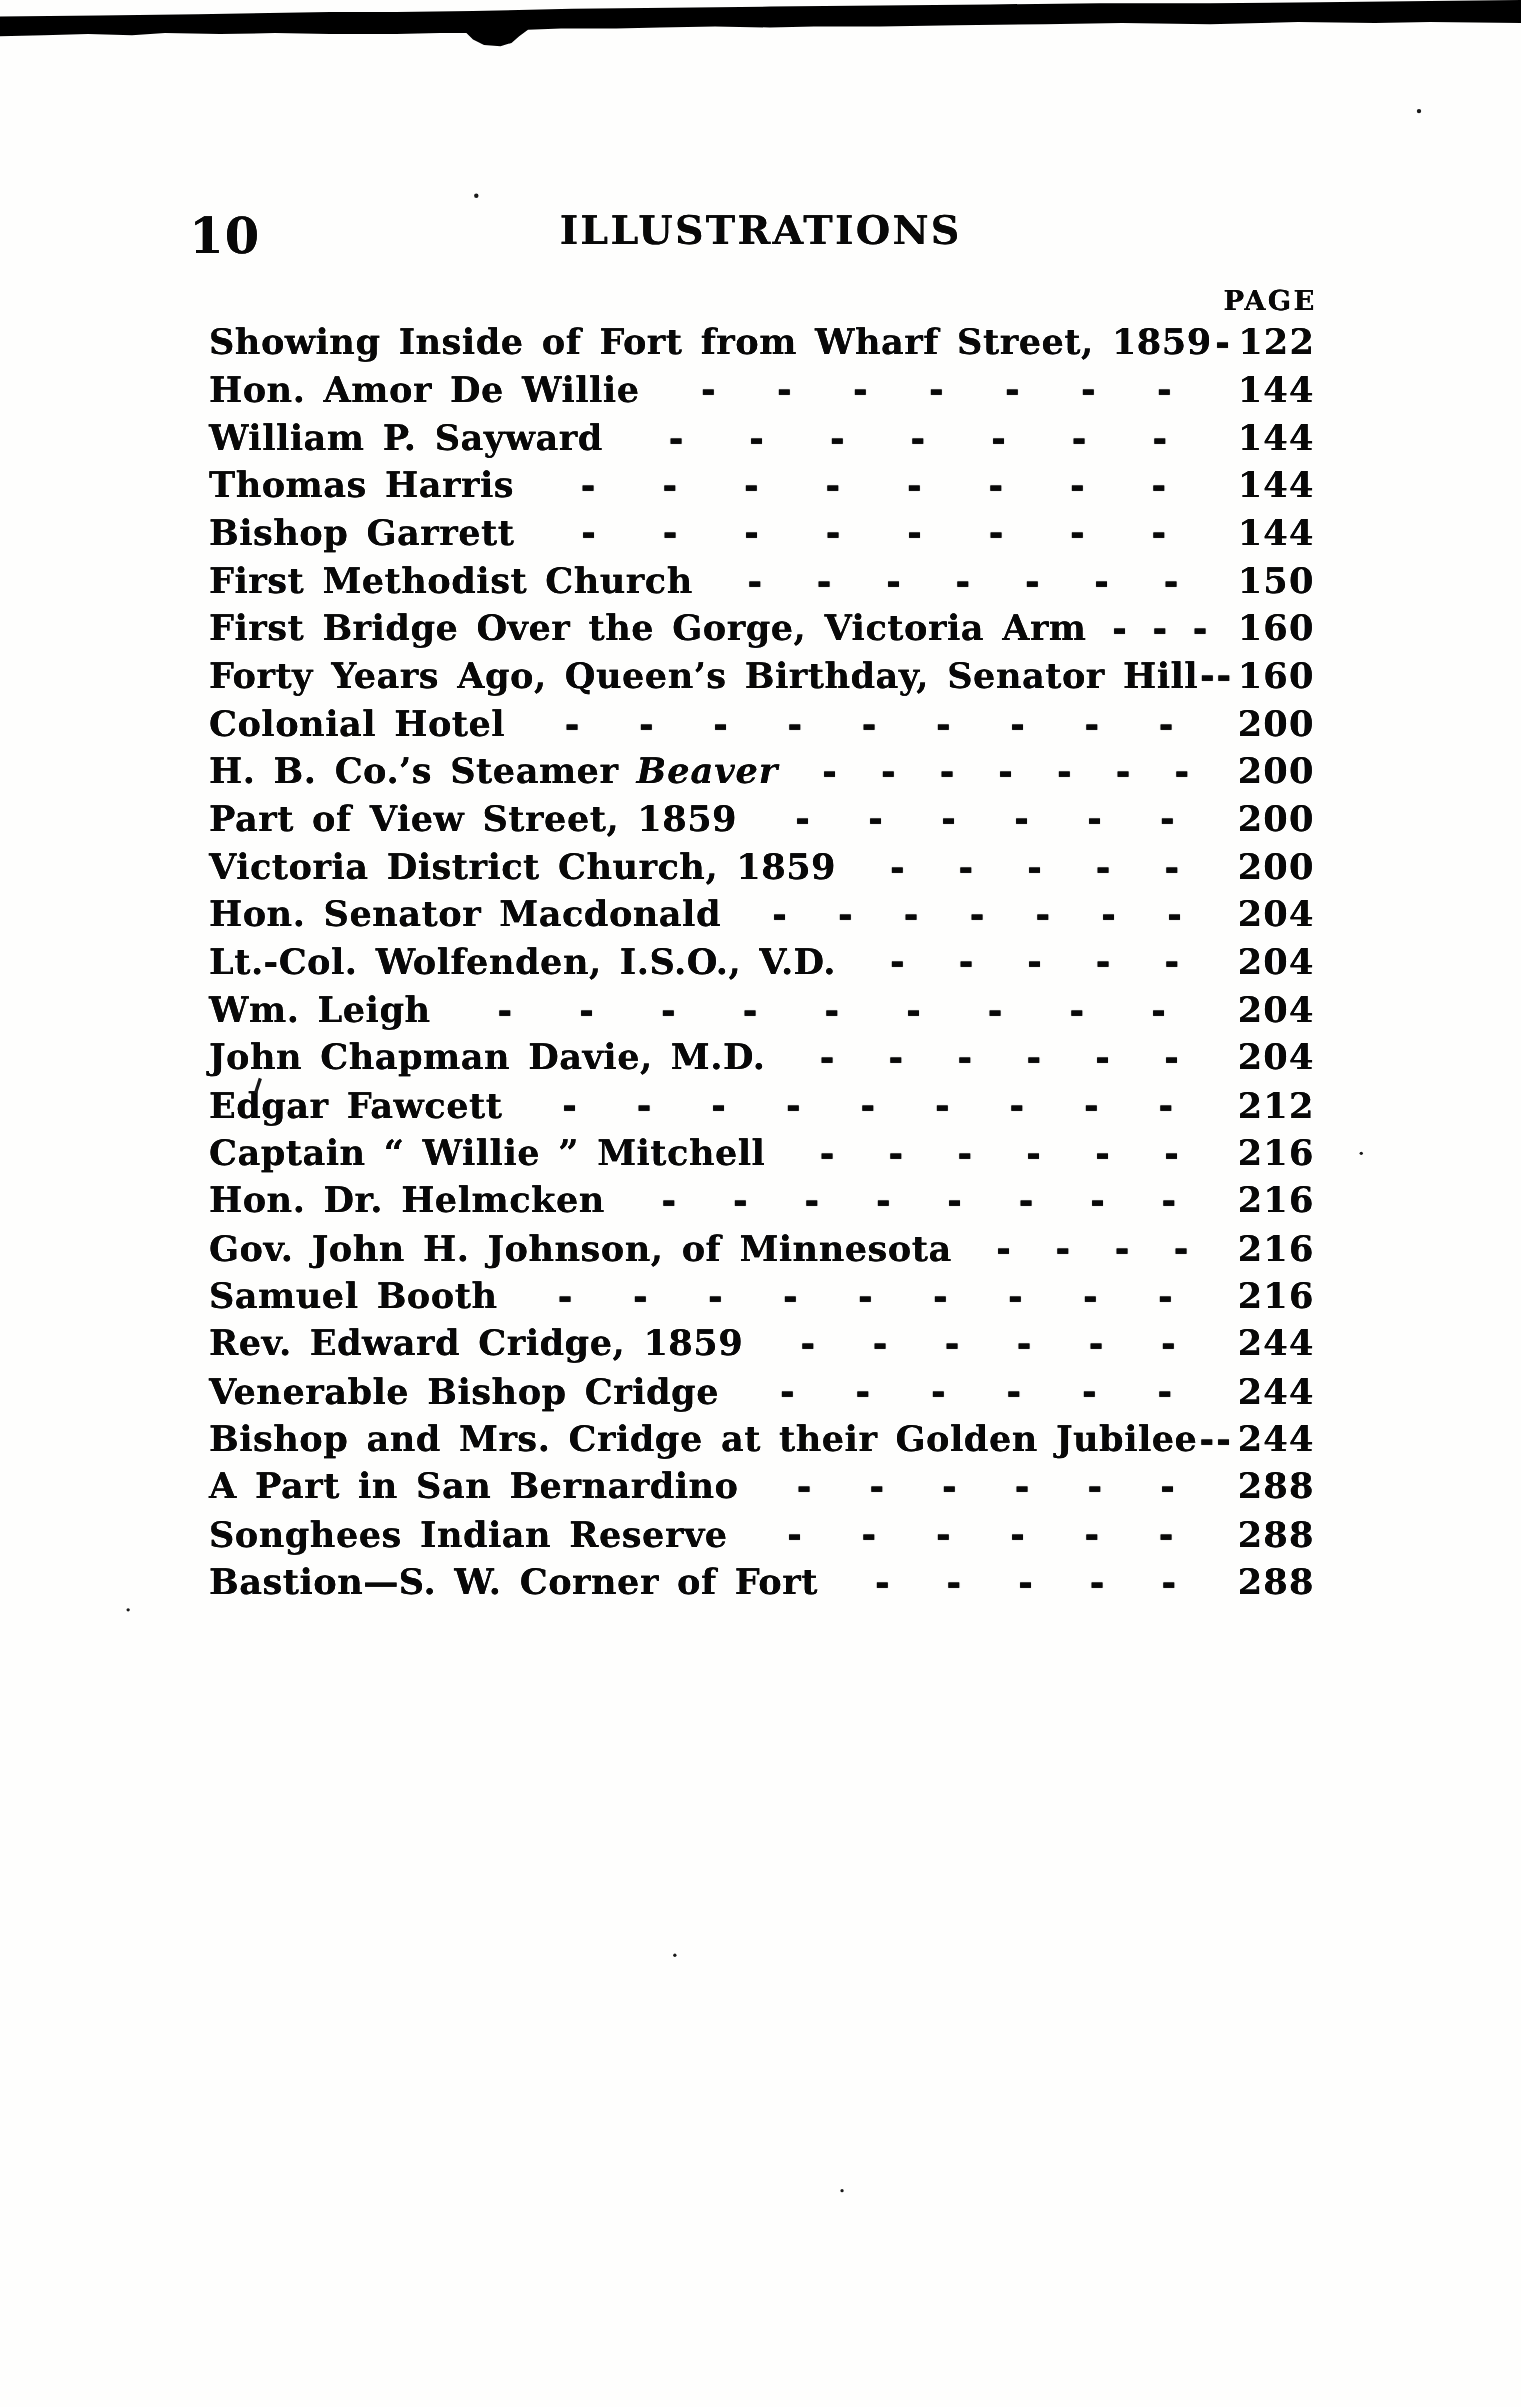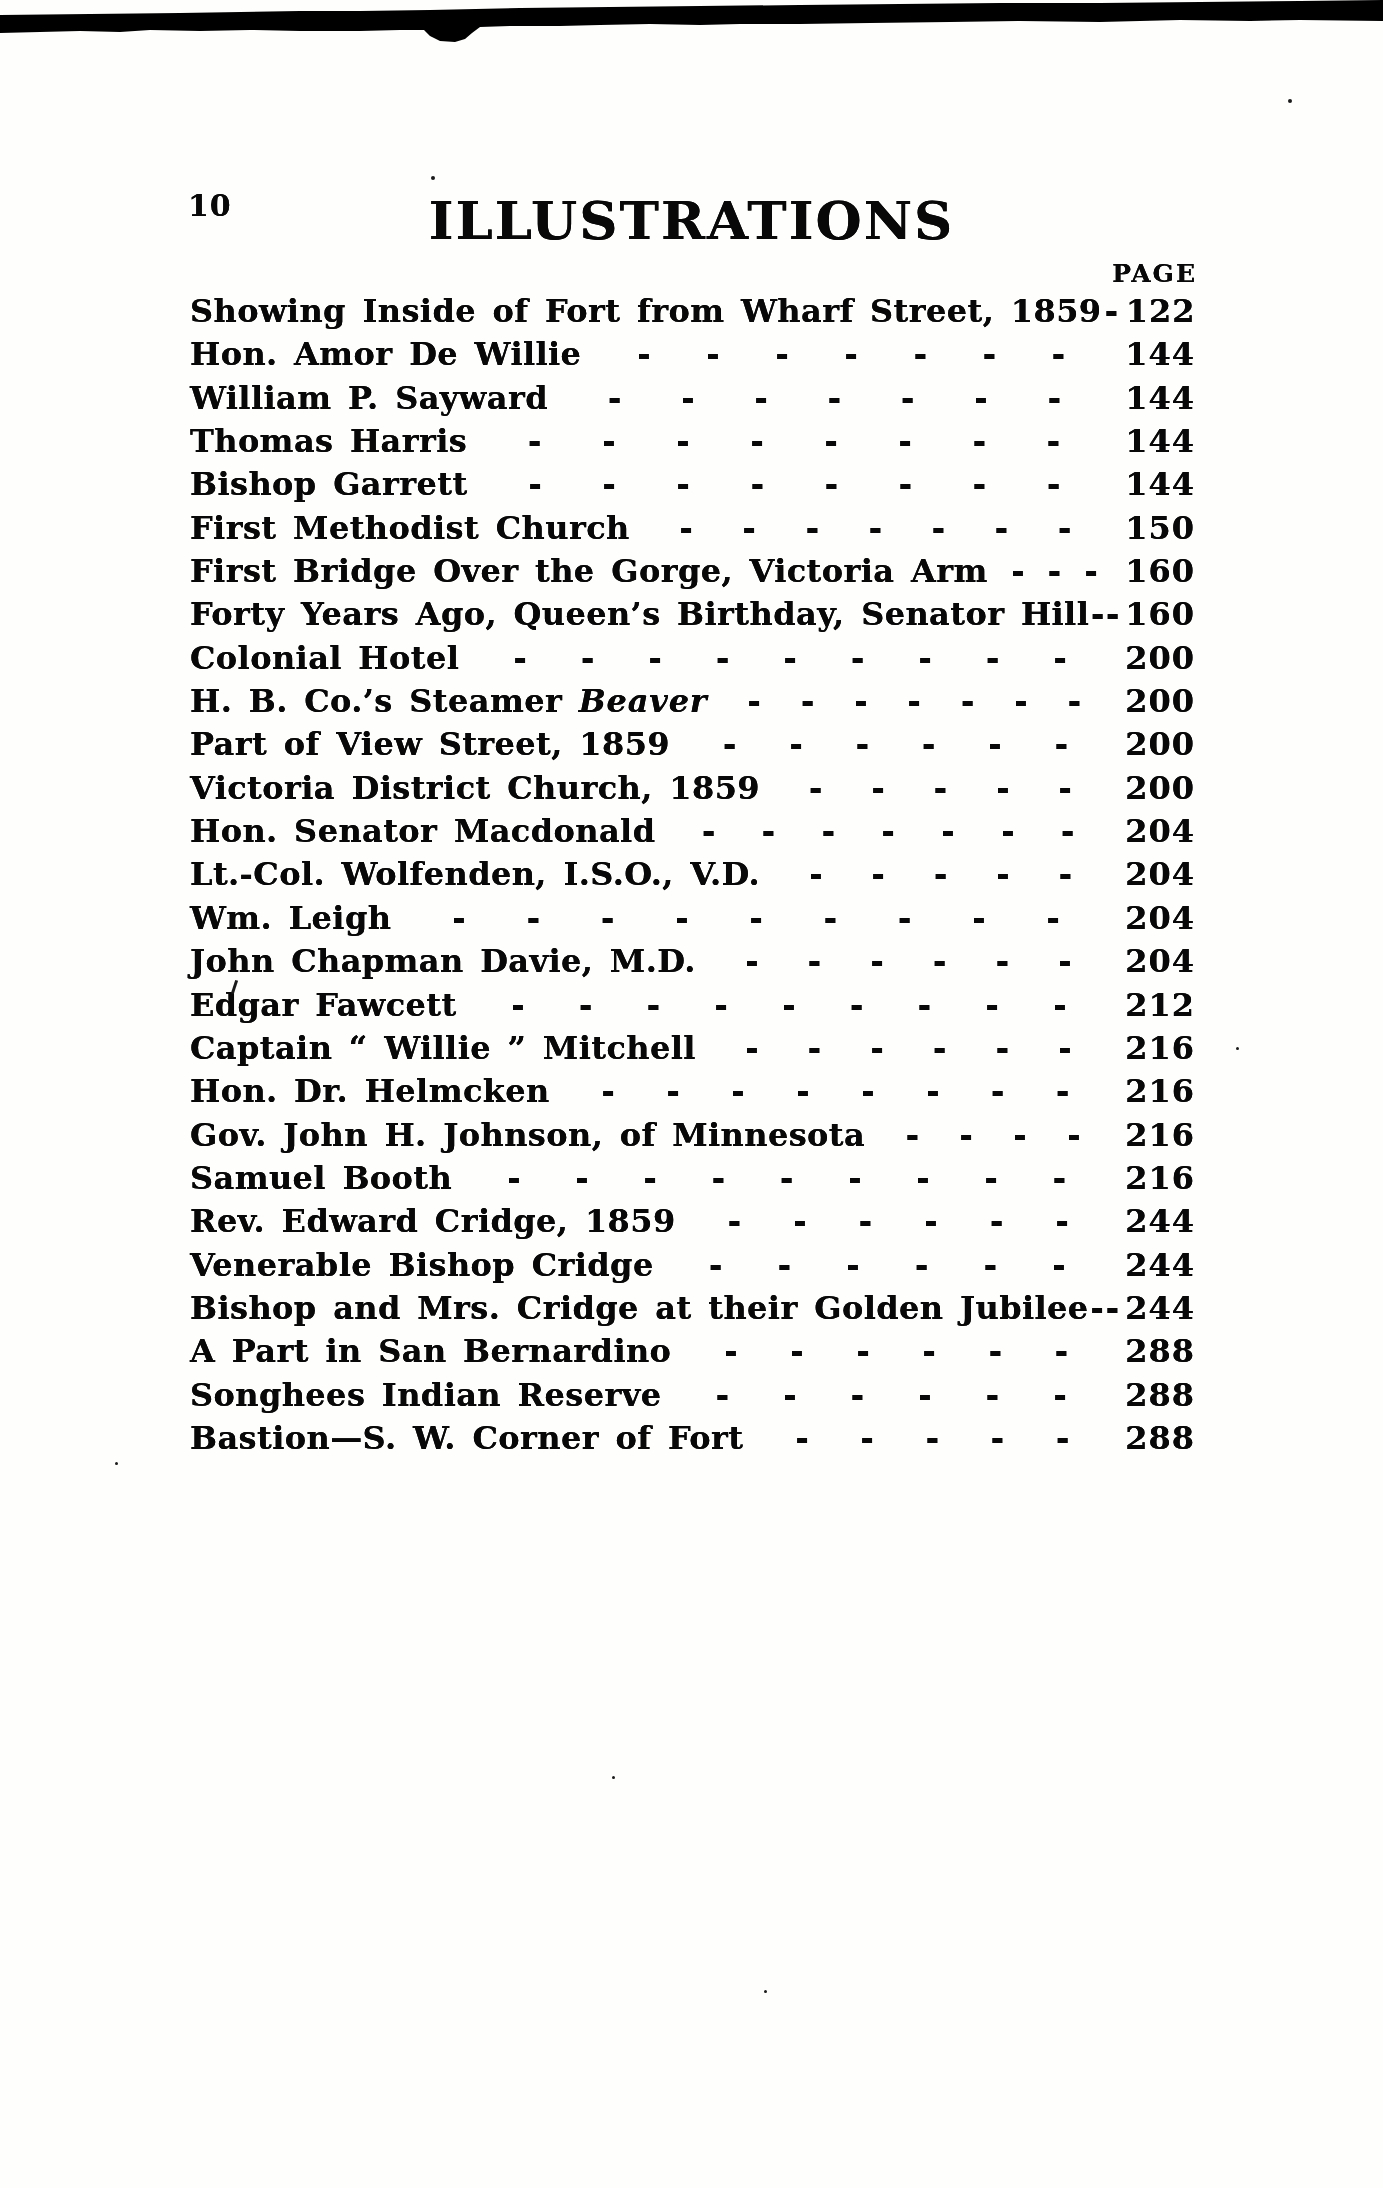--- a/index.html
+++ b/index.html
@@ -19,33 +19,33 @@
   
   .scan-bar {
     position: absolute;
     top: 0; left: 0;
     width: 1383px; height: 48px;
     pointer-events: none;
   }
   
   .folio {
     position: absolute;
-    left: 188px;
+    left: 172px;
     top: 188px;
-    font-size: 30px;
+    font-size: 45px;
     letter-spacing: 1px;
     text-shadow: 0 0 0.6px currentColor;
   }
   .heading {
     position: absolute;
     left: 0;
     top: 189px;
     width: 100%;
     text-align: center;
-    font-size: 53px;
+    font-size: 36px;
     letter-spacing: 2px;
     text-shadow: 0 0 0.6px currentColor;
   }
   .col-header {
     position: absolute;
     right: 186px;
     top: 259px;
     font-size: 25px;
     letter-spacing: 2px;
     text-shadow: 0 0 0.5px currentColor;

